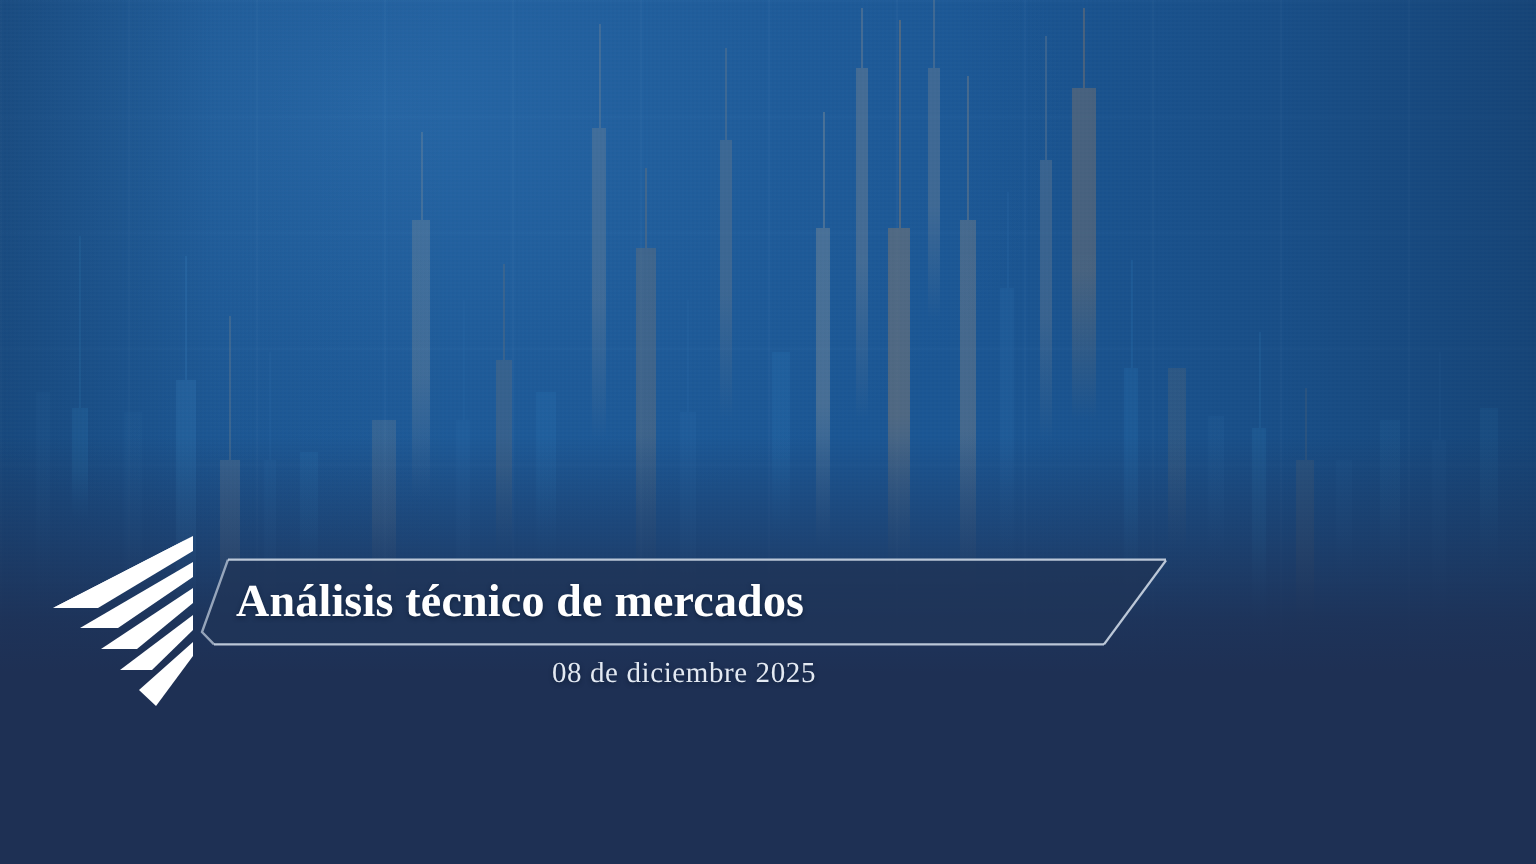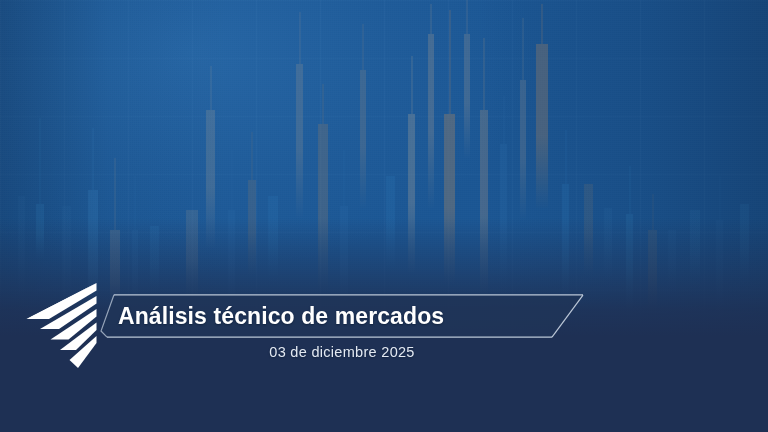--- a/index.html
+++ b/index.html
@@ -109,23 +109,24 @@
     right: 0;
     bottom: 96px;
     height: 118px;
     background: linear-gradient(180deg, rgba(30,48,84,0) 0%, rgba(30,48,84,.45) 42%, rgba(30,48,84,.88) 78%, #1e3054 100%);
   }
 
   
   .header-row {
     position: absolute;
     left: 0;
-    top: 272px;
+    top: 257px;
     width: 768px;
     height: 110px;
+    font-family: Liberation Serif, serif;
   }
 
   
   .logo {
     position: absolute;
     left: 18px;
     top: 8px;
     width: 92px;
     height: 92px;
   }
@@ -337,16 +338,16 @@
 
         <path d="M14 0.8 L483 0.8 L483 1.0 L452 43.2 L7 43.2 L1 37.0 Z" fill="#1f3457" fill-opacity="0.80"></path>
         <path d="M14 0.8 L483 0.8" fill="none" stroke="#c9d4e2" stroke-width="1.2" stroke-opacity="0.92"></path>
         <path d="M483 1.2 L452 43.2" fill="none" stroke="#c9d4e2" stroke-width="1.2" stroke-opacity="0.92"></path>
         <path d="M452 43.2 L7 43.2" fill="none" stroke="#c9d4e2" stroke-width="1.2" stroke-opacity="0.92"></path>
         <path d="M7 43.2 L1 37.0 L14 0.8" fill="none" stroke="#c9d4e2" stroke-width="1.2" stroke-opacity="0.70"></path>
       </svg>
       <div class="title-text">Análisis técnico de mercados</div>
     </div>
 
-    <div class="subtitle">03 de diciembre 2025</div>
+    <div class="subtitle">08 de diciembre 2025</div>
   </div>
 
 </div>
 
 </body></html>

